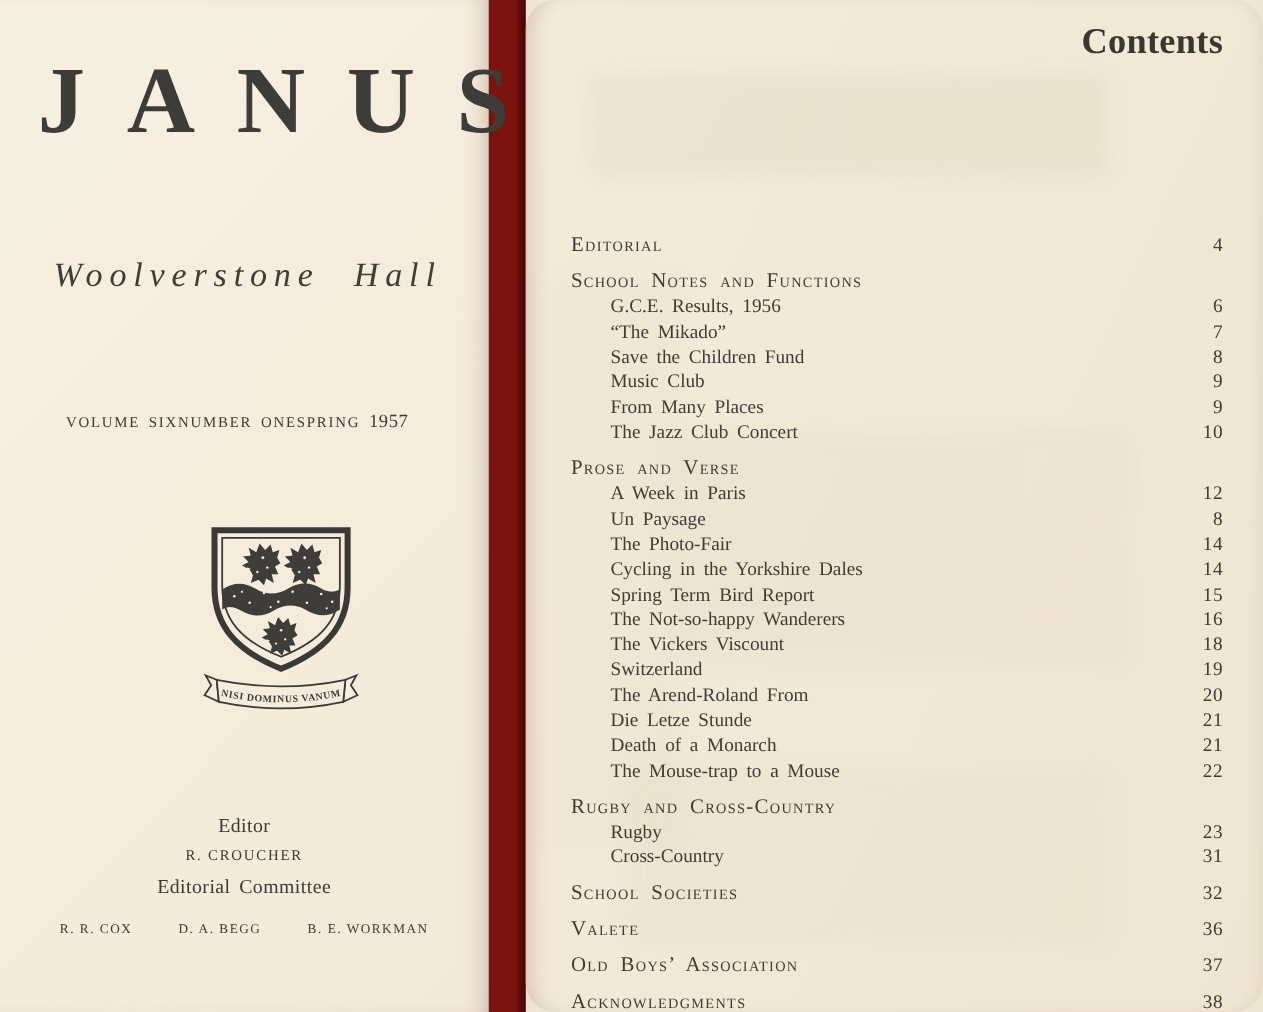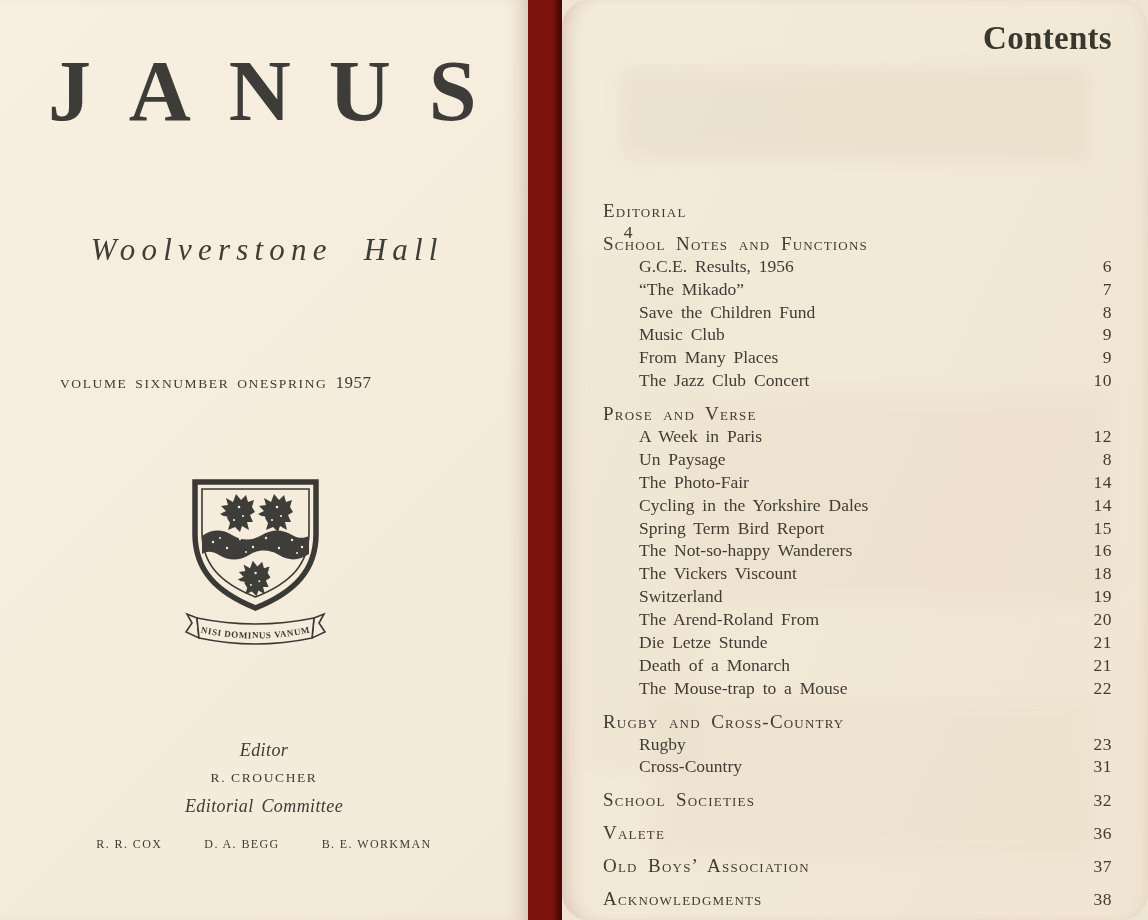--- a/index.html
+++ b/index.html
@@ -4,21 +4,21 @@
 <style>
   * { margin:0; padding:0; box-sizing:border-box; }
   html,body { width:1148px; height:920px; overflow:hidden; }
   body { font-family:"Liberation Serif", serif; background:#efe5d3; }
 
   .spread { display:flex; width:1148px; height:920px; }
 
   
   .page { position:relative; height:920px; color:#3d3b35; }
   .page-left {
-    width:528px;
+    width:444px;
     background:linear-gradient(135deg,#f7efe0 0%,#f5ecdc 55%,#f3e9d8 100%);
     box-shadow:inset -16px 0 20px -14px rgba(96,44,20,.28);
   }
   .page-right {
     flex:1;
     background:linear-gradient(115deg,#f4ebda 0%,#f2e8d6 50%,#f0e5d2 100%);
     box-shadow:inset 16px 0 20px -14px rgba(96,44,20,.24), inset -10px 0 18px -14px rgba(96,60,30,.18);
     border-radius:27px;
   }
   .gutter {
@@ -38,39 +38,39 @@
     letter-spacing:.20em; word-spacing:.55em; padding-left:.20em; color:#3f3d37;
   }
   .volume-row {
     position:absolute; top:373px; left:60px; right:70px;
     display:flex; align-items:baseline;
     font-size:13.5px; letter-spacing:1.6px; color:#3d3b35; word-spacing:3px;
   }
   .volume-row .year { font-size:17px; letter-spacing:.5px; }
   .crest { position:absolute; top:468px; left:183px; width:145px; height:194px; }
   .editor-block { position:absolute; top:740px; left:0; right:0; text-align:center; }
-  .editor-label, .committee-label { font-style:italic; font-size:18px; letter-spacing:.4px; word-spacing:3px; }
+  .editor-label, .committee-label { font-size:18px; letter-spacing:.4px; word-spacing:3px; }
   .editor-name { margin-top:9px; font-size:13.5px; letter-spacing:1.6px; }
   .committee-label { margin-top:10px; }
   .committee-names { margin-top:20px; display:flex; justify-content:center; gap:42px;
     font-size:12px; letter-spacing:1.4px; }
 
   
   .contents-heading {
     position:absolute; top:20px; right:36px;
     font-size:33px; font-weight:bold; letter-spacing:.3px; color:#3a372f;
   }
   .toc { position:absolute; top:196px; left:41px; right:36px; }
   .toc-row {
     display:flex; justify-content:space-between; align-items:baseline;
     height:22.9px; font-size:17.5px; color:#3f3c35; word-spacing:3.5px;
   }
   .toc-row.section { margin-top:10px; font-variant:small-caps; font-size:19px;
     letter-spacing:1.2px; word-spacing:4.5px; }
-  .toc-row.section:first-child { margin-top:4px;flex-direction:column; }
+  .toc-row.section:first-child { margin-top:16px; }
   .toc-row.item .toc-label { padding-left:36px; }
   .toc-page { min-width:30px; text-align:right; font-variant:normal; font-size:17.5px;
     letter-spacing:.5px; }
 
   
   .ghost { position:absolute; background:#b5a584; filter:blur(8px); border-radius:6px;
     pointer-events:none; }
   .g1 { left:58px; top:68px;  width:470px; height:92px;  opacity:.11; }
   .g2 { left:130px; top:392px; width:420px; height:215px; opacity:.06; }
   .g3 { left:90px; top:698px; width:440px; height:160px; opacity:.05; }

